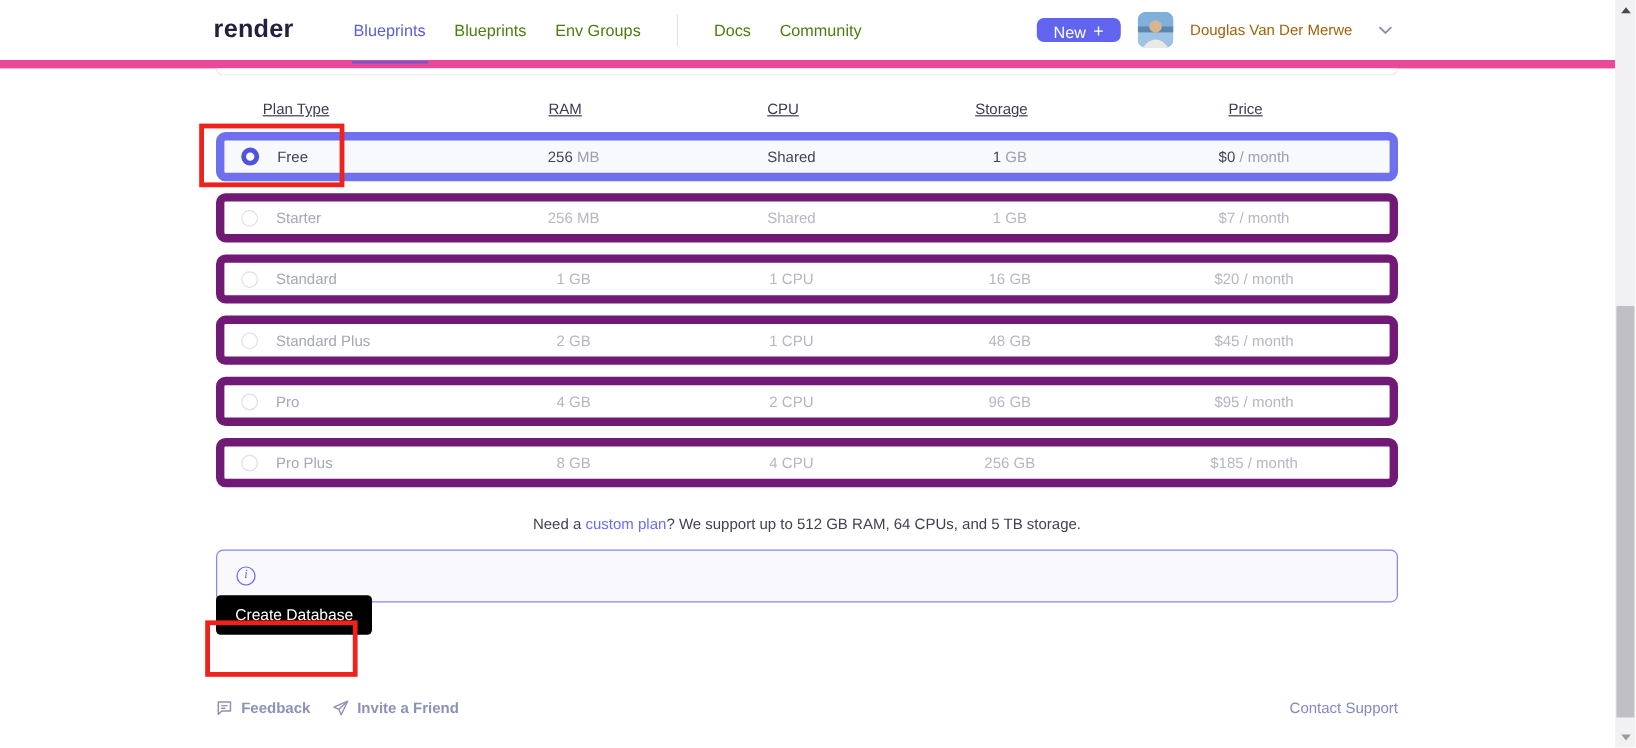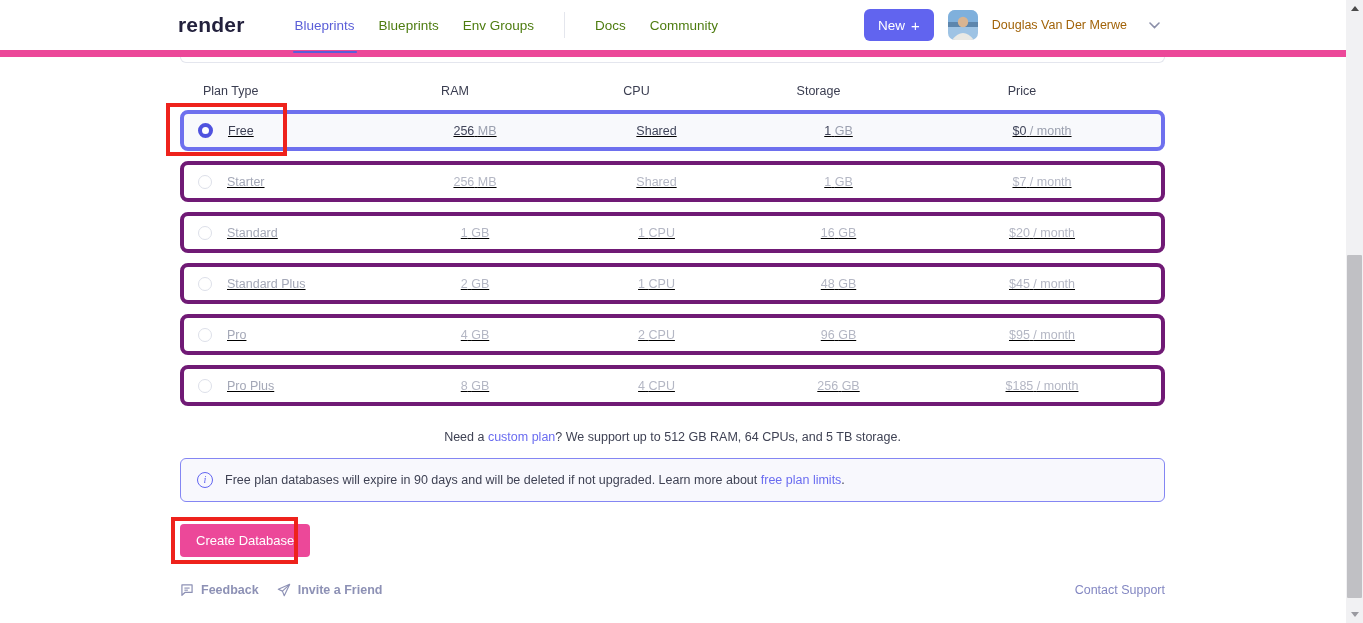--- a/index.html
+++ b/index.html
@@ -25,23 +25,23 @@
     position:relative; font-size:13.5px; color:#4d7c0f; cursor:pointer; white-space:nowrap;
   }
   .nav-item.active { color:#5a5ed8; }
   .nav-item.active::after {
     content:""; position:absolute; left:-2px; right:-2px; bottom:-20px;
     height:2px; background:#5a5ed8; border-radius:1px;
   }
   .nav-divider { width:1px; height:26px; background:#e4e6ed; margin:0 6px; }
   .nav-right { margin-left:auto; margin-right:186px; display:flex; align-items:center; }
   .new-btn {
-    height:32px; padding:0 14px; border:none; border-radius:6px;
+    height:20px; padding:0 14px; border:none; border-radius:6px;
     background:#6164ef; color:#fff; font-size:13.5px; font-family:inherit;
-    display:flex; align-items:center; gap:6px; cursor:pointer;
+    display:flex; align-items:flex-end; gap:6px; cursor:pointer;
   }
   .new-btn .plus { font-size:15px; }
   .avatar {
     width:30px; height:30px; border-radius:7px; overflow:hidden;
     margin-left:14px; flex:0 0 auto; cursor:pointer;
   }
   .user-name { margin-left:14px; font-size:12.5px; color:#a16207; cursor:pointer; }
   .user-chevron { margin-left:22px; display:flex; align-items:center; cursor:pointer; }
 
   
@@ -50,32 +50,32 @@
     border:1px solid #e4e6ee; border-top:none; border-radius:0 0 8px 8px; background:#fff;
   }
 
   
   .grid-cols {
     display:grid; grid-template-columns:187px 180px 183px 181px 226px;
     padding:0 14px; align-items:center;
   }
   .cell-r { text-align:center; }
   .plan-header {
-    position:absolute; top:83px; left:164px; width:985px; height:16px;
-    font-size:12.5px; color:#3a3d50;
+    position:absolute; top:83px; left:180px; width:985px; height:16px;
+    font-size:12.5px; color:#3a3d50;text-decoration:underline;
   }
   .plan-header .cell-first { padding-left:25px; }
 
   .plan-rows {
     position:absolute; top:110px; left:180px; width:985px;
     display:flex; flex-direction:column; gap:10px;
   }
   .plan-row {
-    height:41px; border:4px solid #701a75; border-radius:8px; background:#fff;
-    font-size:12.5px; cursor:pointer;text-decoration:underline;
+    height:41px; border:7px solid #701a75; border-radius:8px; background:#fff;
+    font-size:12.5px; cursor:pointer;
   }
   .plan-row .cell-first { display:flex; align-items:center; gap:15px; }
   .plan-row .plan-name { color:#a4a8b7; }
   .plan-row .v, .plan-row .u { color:#b4b7c4; }
   .plan-row.selected { border-color:#6e70ee; background:#f8f9fc; }
   .plan-row.selected .plan-name { color:#3c3f52; }
   .plan-row.selected .v { color:#41455a; }
   .plan-row.selected .u { color:#9ba0af; }
   .radio {
     width:14px; height:14px; border-radius:50%;
@@ -98,22 +98,22 @@
     font-size:12.5px; color:#3f4254;
   }
   .info-icon {
     width:16px; height:16px; border-radius:50%; border:1.4px solid #6366f1;
     color:#6366f1; font-size:10.5px; line-height:13.5px; text-align:center;
     font-family:"Liberation Serif", serif; font-style:italic; flex:0 0 auto;
   }
 
   
   .create-btn {
-    position:absolute; top:524px; left:180px; height:33px; padding:0 16px;
-    background:#ec4899; border:none; border-radius:4px;
+    position:absolute; top:496px; left:180px; height:33px; padding:0 16px;
+    background:#000000; border:none; border-radius:4px;
     color:#fff; font-size:13px; font-family:inherit; cursor:pointer;
   }
 
   
   .footer {
     position:absolute; top:583px; left:180px; width:985px;
     display:flex; align-items:center; font-size:12.5px; color:#8d91b5; font-weight:bold;
   }
   .footer-item { display:flex; align-items:center; gap:7px; cursor:pointer; }
   .footer-item + .footer-item { margin-left:18px; }
@@ -254,21 +254,20 @@
   </div>
 
 </div>
 
 <div class="custom-line">
   <span>Need a </span><span class="link">custom plan</span><span>? We support up to 512 GB RAM, 64 CPUs, and 5 TB storage.</span>
 </div>
 
 <div class="banner">
   <span class="info-icon">i</span>
-  <span><span>Free plan databases will expire in 90 days and will be deleted if not upgraded. Learn more about </span><span class="link">free plan limits</span><span>.</span></span>
 </div>
 
 <button class="create-btn">Create Database</button>
 
 <div class="footer">
   <div class="footer-item">
     <svg width="14" height="14" viewBox="0 0 16 16">
       <path d="M2.2 2.2 h11.6 v8.6 h-8.2 l-3.4 3.2 z" fill="none" stroke="#8d91b5" stroke-width="1.4" stroke-linejoin="round"></path>
       <line x1="5" y1="5.8" x2="11" y2="5.8" stroke="#8d91b5" stroke-width="1.3"></line>
       <line x1="5" y1="8.2" x2="9" y2="8.2" stroke="#8d91b5" stroke-width="1.3"></line>

